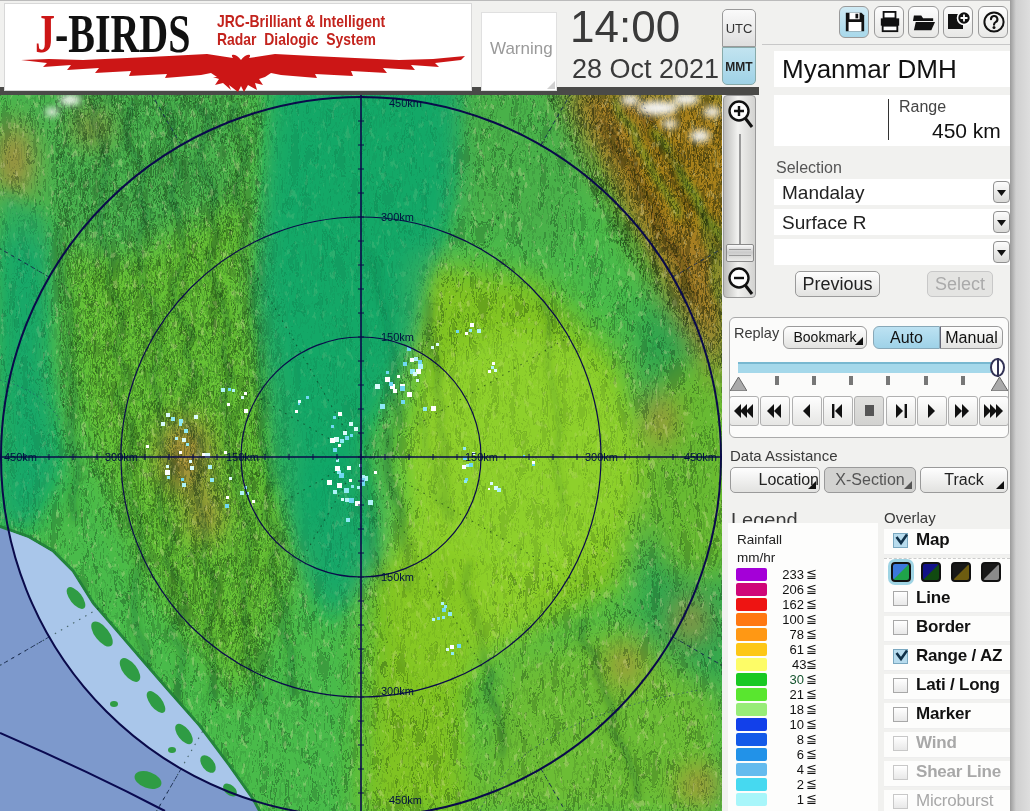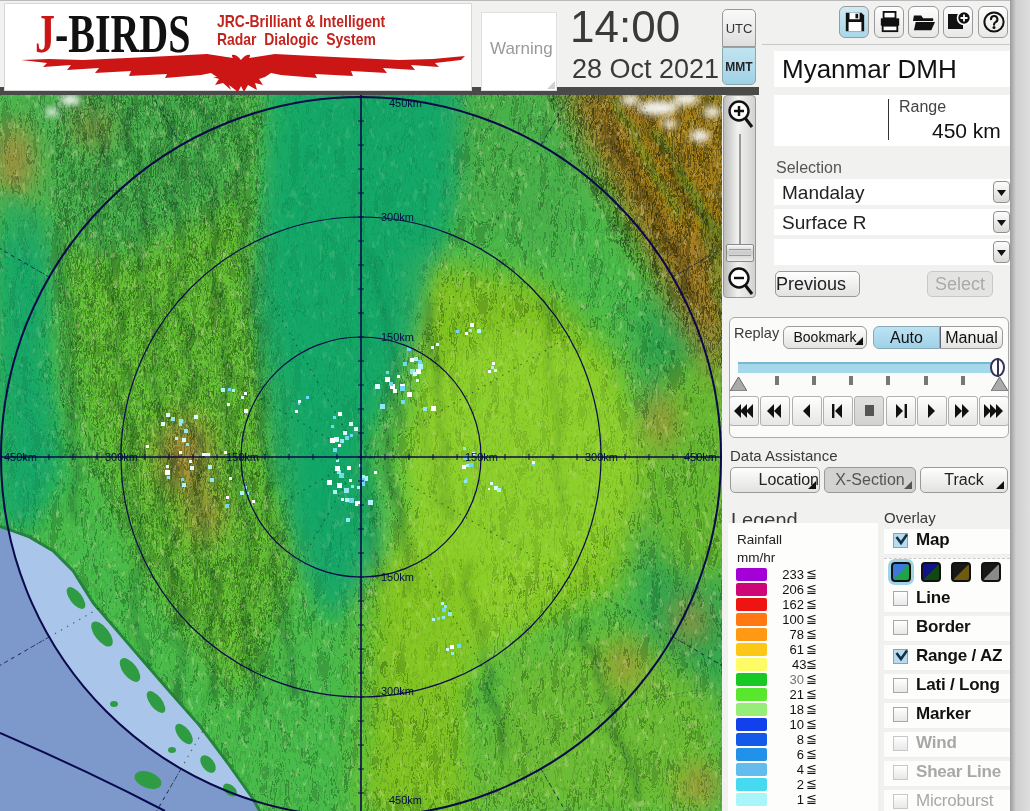--- a/index.html
+++ b/index.html
@@ -490,21 +490,21 @@
     <svg width="9" height="6" viewBox="0 0 9 6" style="position:absolute;left:3px;top:8px">
       <path d="M0 0 h9 l-4.5 6 z" fill="#111"></path>
     </svg>
   </div>
 <div class="abs" style="left:774px;top:239px;width:236px;height:26px;background:#fff"></div>
 <div style="position:absolute;left:993px;top:241px;width:17px;height:22px;background:linear-gradient(#fcfcfc,#d9d9d7);border:1px solid #909090;border-radius:4px">
     <svg width="9" height="6" viewBox="0 0 9 6" style="position:absolute;left:3px;top:8px">
       <path d="M0 0 h9 l-4.5 6 z" fill="#111"></path>
     </svg>
   </div>
-<div class="btn abs" style="left:775px;top:271px;width:85px;height:26px;text-align:left;line-height:24px;font-size:18px;color:#222">Previous</div>
+<div class="btn abs" style="left:795px;top:271px;width:85px;height:26px;text-align:center;line-height:24px;font-size:18px;color:#222">Previous</div>
 <div class="abs" style="left:927px;top:271px;width:66px;height:26px;background:#e4e4e2;border:1px solid #c8c8c8;border-radius:5px;text-align:center;line-height:24px;font-size:18px;color:#aaa">Select</div>
 <div class="abs" style="left:729px;top:317px;width:280px;height:121px;background:#fbfbfa;border:1px solid #aaa;border-radius:6px"></div>
 <span class="abs" style="left:734px;top:325px;font-size:14.5px;color:#3a3a3a">Replay</span>
 <div class="btn abs" style="left:783px;top:326px;width:84px;height:23px;text-align:center;line-height:21px;font-size:14px;color:#111;border-radius:6px">Bookmark<svg width="8" height="8" viewBox="0 0 8 8" style="position:absolute;right:3px;bottom:3px">
       <path d="M8 0 v8 h-8 z" fill="#111"></path>
     </svg></div>
 <div class="abs" style="left:873px;top:326px;width:67px;height:23px;background:linear-gradient(#bde2f2,#9ed2e8);border:1px solid #88a8b8;border-radius:6px 0 0 6px;text-align:center;line-height:21px;font-size:16px;color:#111">Auto</div>
 <div class="abs" style="left:940px;top:326px;width:63px;height:23px;background:linear-gradient(#fefefe,#e2e2e0);border:1px solid #9a9a9a;border-left:1px solid #667;border-radius:0 6px 6px 0;text-align:center;line-height:21px;font-size:16px;color:#111">Manual</div>
 <div class="abs" style="left:738px;top:362px;width:258px;height:11px;background:#a5d8ea;border-top:2px solid #78b8d0"></div>
 <div class="abs" style="left:990px;top:358px;width:15px;height:19px;background:#fff;border:2px solid #335;border-radius:50%"></div>
@@ -603,21 +603,21 @@
 <div class="abs" style="left:736px;top:628px;width:31px;height:13px;background:#ff9814;border-radius:2px"></div>
 <div class="abs" style="left:772px;top:627px;width:32px;text-align:right;font-size:13px;color:#111">78</div>
 <span class="abs" style="left:806px;top:626px;font-size:13px;color:#111">≦</span>
 <div class="abs" style="left:736px;top:643px;width:31px;height:13px;background:#fdc716;border-radius:2px"></div>
 <div class="abs" style="left:772px;top:642px;width:32px;text-align:right;font-size:13px;color:#111">61</div>
 <span class="abs" style="left:806px;top:641px;font-size:13px;color:#111">≦</span>
 <div class="abs" style="left:736px;top:658px;width:31px;height:13px;background:#fdfc67;border-radius:2px"></div>
 <div class="abs" style="left:792px;top:657px;width:32px;font-size:13px;color:#111">43</div>
 <span class="abs" style="left:806px;top:656px;font-size:13px;color:#111">≦</span>
 <div class="abs" style="left:736px;top:673px;width:31px;height:13px;background:#19c923;border-radius:2px"></div>
-<div class="abs" style="left:772px;top:672px;width:32px;text-align:right;font-size:13px;color:#737373">30</div>
+<div class="abs" style="left:772px;top:672px;width:32px;text-align:right;font-size:13px;color:#14532d">30</div>
 <span class="abs" style="left:806px;top:671px;font-size:13px;color:#111">≦</span>
 <div class="abs" style="left:736px;top:688px;width:31px;height:13px;background:#59e62f;border-radius:2px"></div>
 <div class="abs" style="left:772px;top:687px;width:32px;text-align:right;font-size:13px;color:#111">21</div>
 <span class="abs" style="left:806px;top:686px;font-size:13px;color:#111">≦</span>
 <div class="abs" style="left:736px;top:703px;width:31px;height:13px;background:#98ec78;border-radius:2px"></div>
 <div class="abs" style="left:772px;top:702px;width:32px;text-align:right;font-size:13px;color:#111">18</div>
 <span class="abs" style="left:806px;top:701px;font-size:13px;color:#111">≦</span>
 <div class="abs" style="left:736px;top:718px;width:31px;height:13px;background:#1240ea;border-radius:2px"></div>
 <div class="abs" style="left:772px;top:717px;width:32px;text-align:right;font-size:13px;color:#111">10</div>
 <span class="abs" style="left:806px;top:716px;font-size:13px;color:#111">≦</span>

